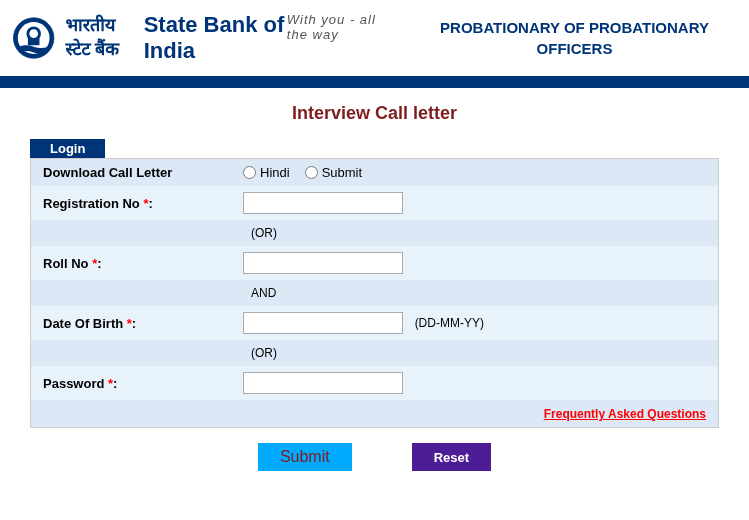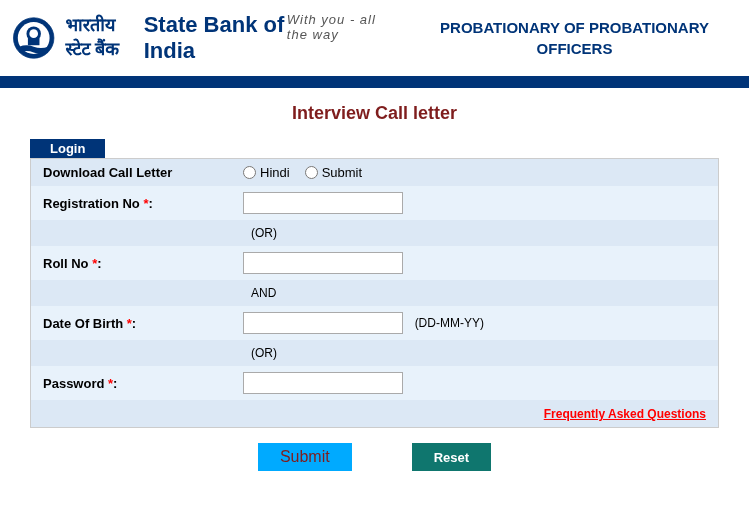--- a/index.html
+++ b/index.html
@@ -209,21 +209,21 @@
       background: #00aaff;
       color: #7f1d1d;
       border: none;
       padding: 5px 22px;
       font-size: 16px;
       font-weight: normal;
       cursor: pointer;
     }
 
     .btn-reset {
-      background: #0f766e;
+      background: #4c1d95;
       color: #fff;
       border: none;
       padding: 5px 22px;
       font-size: 13px;
       font-weight: bold;
       cursor: pointer;
     }
   </style>
 </head>
 <body>

